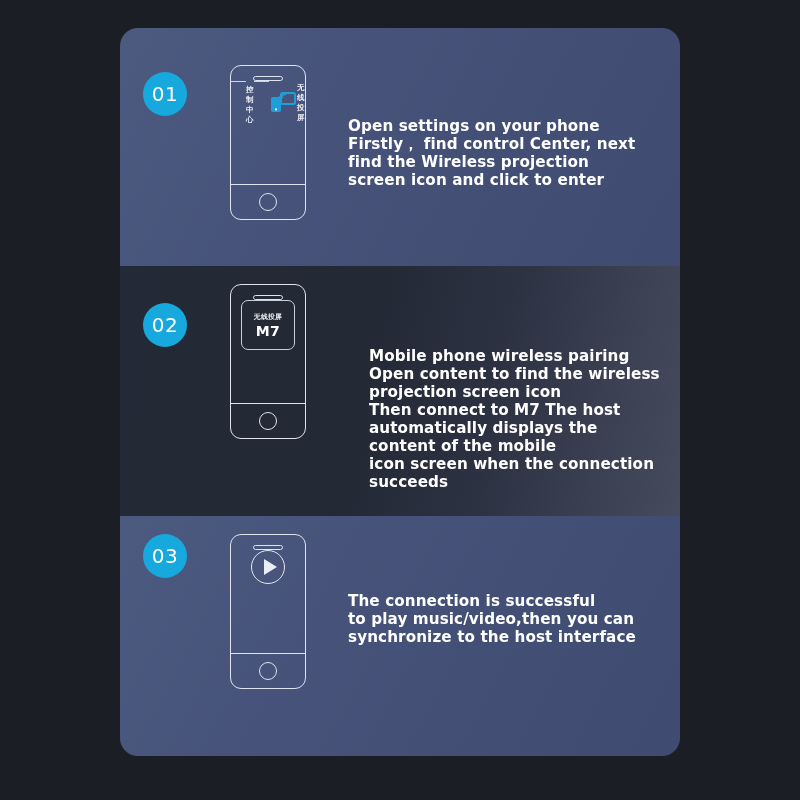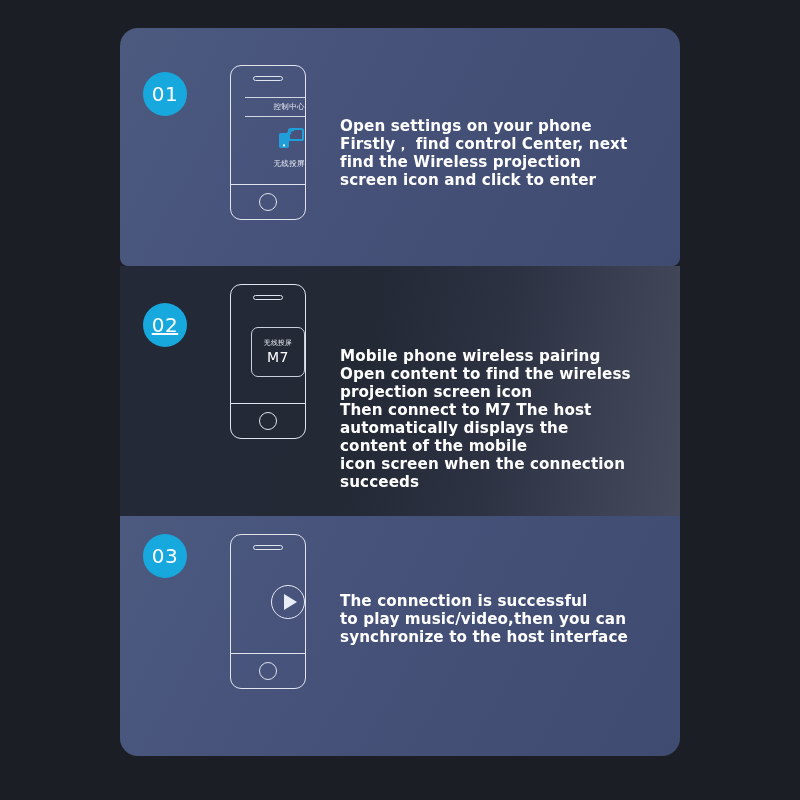--- a/index.html
+++ b/index.html
@@ -34,21 +34,21 @@
   }
 
   .panel-light {
     background: linear-gradient(118deg, #4c5a80 0%, #47537a 34%, #434f75 62%, #3f4b70 100%);
   }
 
   .panel-dark {
     background: linear-gradient(100deg, #232936 0%, #232935 44%, #2c3242 66%, #3a4051 84%, #454b5c 100%);
   }
 
-  #panel-1 { height: 238px; border-radius: 8px; }
+  #panel-1 { height: 238px; }
   #panel-2 { height: 250px; }
   #panel-3 { height: 240px; }
 
   
   .badge {
     position: absolute;
     left: 23px;
     width: 44px;
     height: 44px;
     border-radius: 50%;
@@ -56,21 +56,21 @@
     color: #ffffff;
     display: flex;
     align-items: center;
     justify-content: center;
     font-size: 20px;
     font-weight: 400;
     letter-spacing: 0.5px;
     font-family: "DejaVu Sans", sans-serif;
   }
   #panel-1 .badge { top: 44px; }
-  #panel-2 .badge { top: 37px; text-decoration: underline; }
+  #panel-2 .badge { top: 37px; }
   #panel-3 .badge { top: 18px; }
 
   
   .phone {
     position: absolute;
     left: 110px;
     width: 76px;
     height: 155px;
     border: 1.6px solid #dfe4ee;
     border-radius: 11px;
@@ -90,24 +90,25 @@
     border: 1.4px solid #dfe4ee;
     border-radius: 3px;
     box-sizing: border-box;
     flex: none;
   }
 
   .phone-screen {
     flex: 1;
     width: 100%;
     display: flex;
-    flex-direction: column;
-    align-items: flex-end;
+    flex-direction: row;
+    align-items: flex-start;
     justify-content: center;
     position: relative;
+    font-weight: bold;
   }
 
   .home-area {
     width: 100%;
     height: 34px;
     border-top: 1.4px solid #dfe4ee;
     display: flex;
     align-items: center;
     justify-content: center;
     flex: none;
@@ -188,31 +189,31 @@
     height: 0;
     border-left: 13px solid #e9edf5;
     border-top: 8px solid transparent;
     border-bottom: 8px solid transparent;
     margin-left: 4px;
   }
 
   
   .instructions {
     position: absolute;
-    left: 220px;
+    left: 228px;
     right: 14px;
     color: #ffffff;
     font-size: 15.2px;
     line-height: 1.18;
     font-weight: bold;
     font-family: "DejaVu Sans", sans-serif;
     letter-spacing: 0.1px;
   }
   #panel-1 .instructions { top: 90px; }
-  #panel-2 .instructions { top: 82px; }
+  #panel-2 .instructions { top: 82px; margin-left: 21px; }
   #panel-3 .instructions { top: 77px; }
 
   .instructions .line { display: block; white-space: nowrap; }
 </style>
 </head>
 <body>
 
 <div id="infographic-card">
 
   <section class="step-panel panel-light" id="panel-1">

